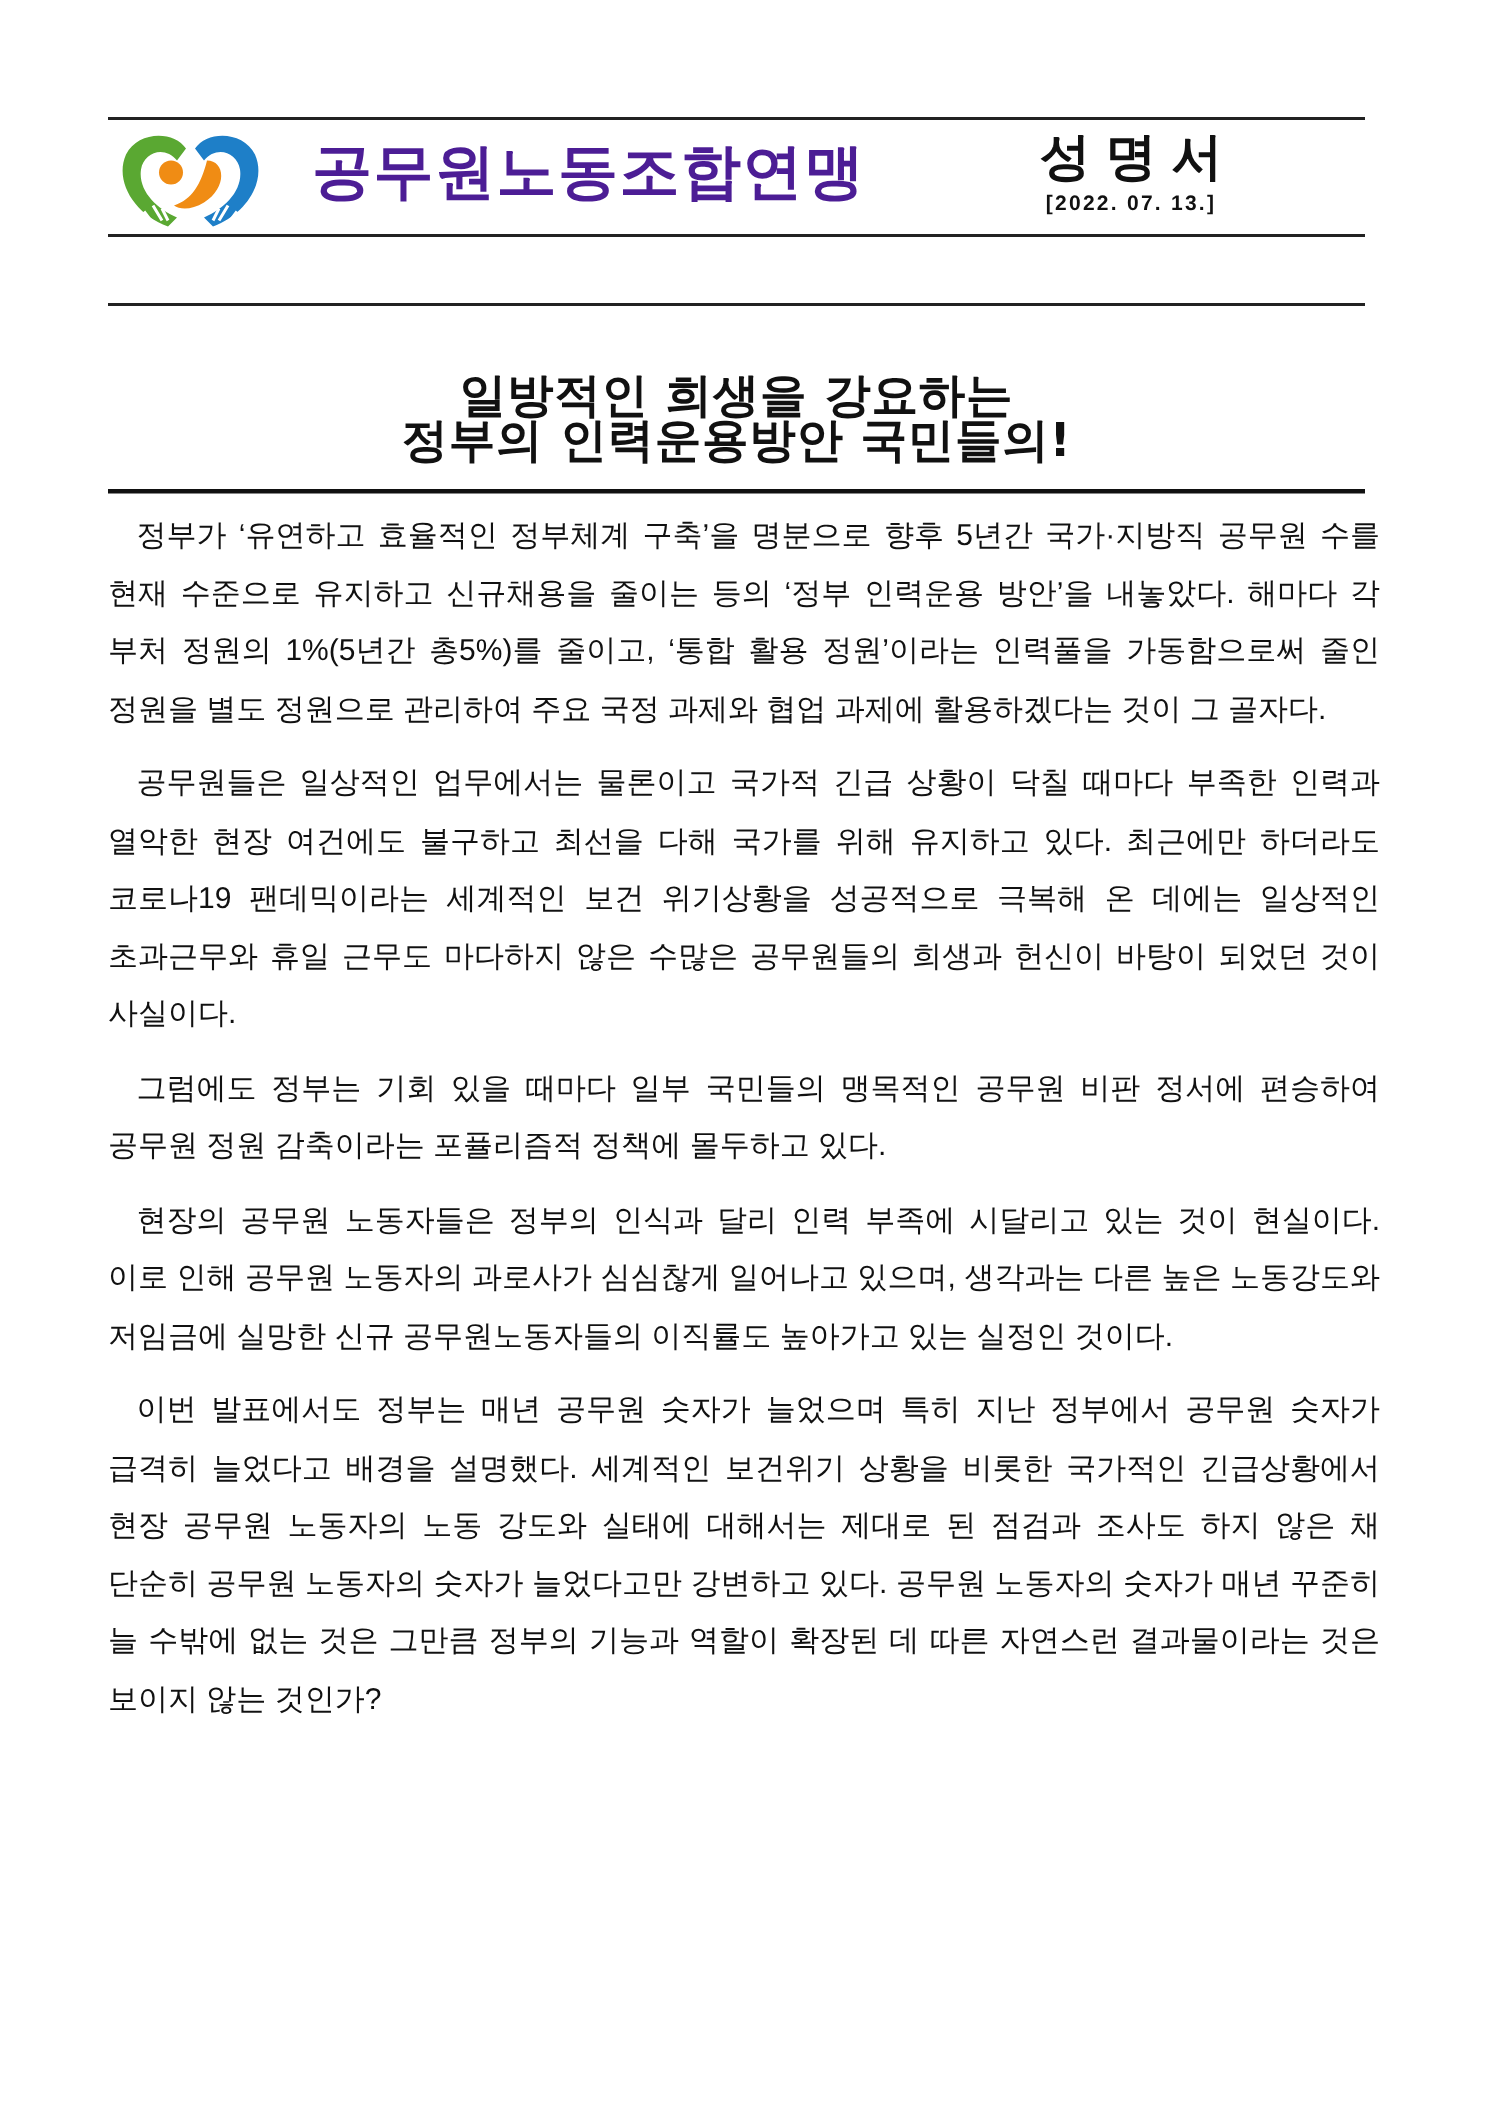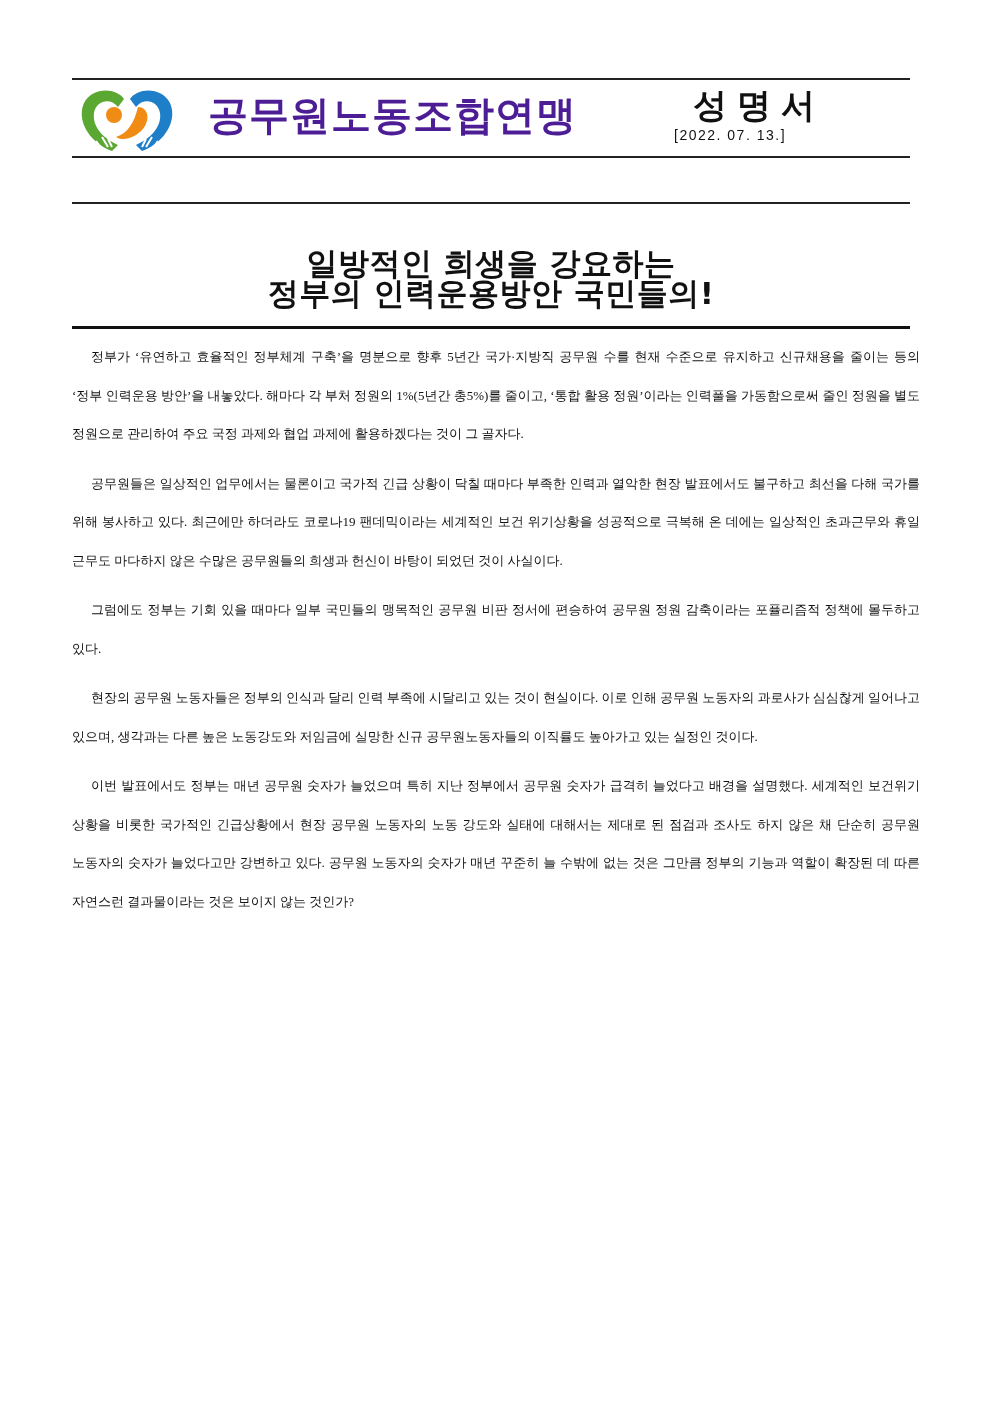--- a/index.html
+++ b/index.html
@@ -8,29 +8,29 @@
     .rule { position: absolute; left: 72px; width: 838px; background: #222; }
     .r1 { top: 78px; height: 1.5px; }
     .r2 { top: 156px; height: 1.5px; }
     .r3 { top: 202px; height: 1.5px; }
     .r4 { top: 326px; height: 3px; background: #111; }
     .logo { position: absolute; left: 78px; top: 85px; width: 98px; height: 68px; }
     .org-name { position: absolute; left: 208px; top: 86px; font-size: 40px; font-weight: bold;
                 letter-spacing: 1px; line-height: 58px; color: #4c1d95; }
     .doc-type { position: absolute; left: 684px; top: 80px; width: 150px; text-align: center;
                 font-size: 34px; font-weight: bold; letter-spacing: 10px; line-height: 50px; }
-    .doc-date { position: absolute; left: 674px; top: 127px; width: 160px; text-align: left;
-                font-size: 14px; font-weight: normal; letter-spacing: 1.5px;
+    .doc-date { position: absolute; left: 674px; top: 127px; width: 160px; text-align: center;
+                font-size: 14px; font-weight: bold; letter-spacing: 1.5px;
                 font-family: "Liberation Sans", sans-serif; }
     .headline { position: absolute; left: 72px; width: 838px; text-align: center;
                 font-size: 31px; font-weight: bold; letter-spacing: 0.5px; }
     .h1 { top: 215px; margin-top: 28px; }
     .h2 { top: 273px; }
     .body { position: absolute; left: 72px; top: 338px; width: 848px;
-            font-family: Liberation Serif, serif; font-size: 13px;
+            font-family: Liberation Sans, sans-serif; font-size: 20px;
             line-height: 38.5px; text-align: justify; color: #111; }
     .body p { margin: 0 0 11px 0; text-indent: 19px; word-break: keep-all; }
   </style>
 </head>
 <body>
 
 <div class="rule r1"></div>
 
 <svg class="logo" viewBox="0 0 98 68">
   <path d="M46 14 C38 2 14 2 6 18 C-2 36 12 58 34 66 L40 60 C26 54 14 42 16 28 C18 16 32 12 40 22 Z" fill="#5aa832"></path>
@@ -48,17 +48,17 @@
 <div class="rule r2"></div>
 <div class="rule r3"></div>
 
 <div class="headline h1">일방적인 희생을 강요하는</div>
 <div class="headline h2">정부의 인력운용방안 국민들의!</div>
 
 <div class="rule r4"></div>
 
 <div class="body">
   <p>정부가 ‘유연하고 효율적인 정부체계 구축’을 명분으로 향후 5년간 국가·지방직 공무원 수를 현재 수준으로 유지하고 신규채용을 줄이는 등의 ‘정부 인력운용 방안’을 내놓았다. 해마다 각 부처 정원의 1%(5년간 총5%)를 줄이고, ‘통합 활용 정원’이라는 인력풀을 가동함으로써 줄인 정원을 별도 정원으로 관리하여 주요 국정 과제와 협업 과제에 활용하겠다는 것이 그 골자다.</p>
-  <p>공무원들은 일상적인 업무에서는 물론이고 국가적 긴급 상황이 닥칠 때마다 부족한 인력과 열악한 현장 발표에서도 불구하고 최선을 다해 국가를 위해 봉사하고 있다. 최근에만 하더라도 코로나19 팬데믹이라는 세계적인 보건 위기상황을 성공적으로 극복해 온 데에는 일상적인 초과근무와 휴일 근무도 마다하지 않은 수많은 공무원들의 희생과 헌신이 바탕이 되었던 것이 사실이다.</p>
+  <p>공무원들은 일상적인 업무에서는 물론이고 국가적 긴급 상황이 닥칠 때마다 부족한 인력과 열악한 현장 여건에도 불구하고 최선을 다해 국가를 위해 유지하고 있다. 최근에만 하더라도 코로나19 팬데믹이라는 세계적인 보건 위기상황을 성공적으로 극복해 온 데에는 일상적인 초과근무와 휴일 근무도 마다하지 않은 수많은 공무원들의 희생과 헌신이 바탕이 되었던 것이 사실이다.</p>
   <p>그럼에도 정부는 기회 있을 때마다 일부 국민들의 맹목적인 공무원 비판 정서에 편승하여 공무원 정원 감축이라는 포퓰리즘적 정책에 몰두하고 있다.</p>
   <p>현장의 공무원 노동자들은 정부의 인식과 달리 인력 부족에 시달리고 있는 것이 현실이다. 이로 인해 공무원 노동자의 과로사가 심심찮게 일어나고 있으며, 생각과는 다른 높은 노동강도와 저임금에 실망한 신규 공무원노동자들의 이직률도 높아가고 있는 실정인 것이다.</p>
   <p>이번 발표에서도 정부는 매년 공무원 숫자가 늘었으며 특히 지난 정부에서 공무원 숫자가 급격히 늘었다고 배경을 설명했다. 세계적인 보건위기 상황을 비롯한 국가적인 긴급상황에서 현장 공무원 노동자의 노동 강도와 실태에 대해서는 제대로 된 점검과 조사도 하지 않은 채 단순히 공무원 노동자의 숫자가 늘었다고만 강변하고 있다. 공무원 노동자의 숫자가 매년 꾸준히 늘 수밖에 없는 것은 그만큼 정부의 기능과 역할이 확장된 데 따른 자연스런 결과물이라는 것은 보이지 않는 것인가?</p>
 </div>
 
 </body></html>

